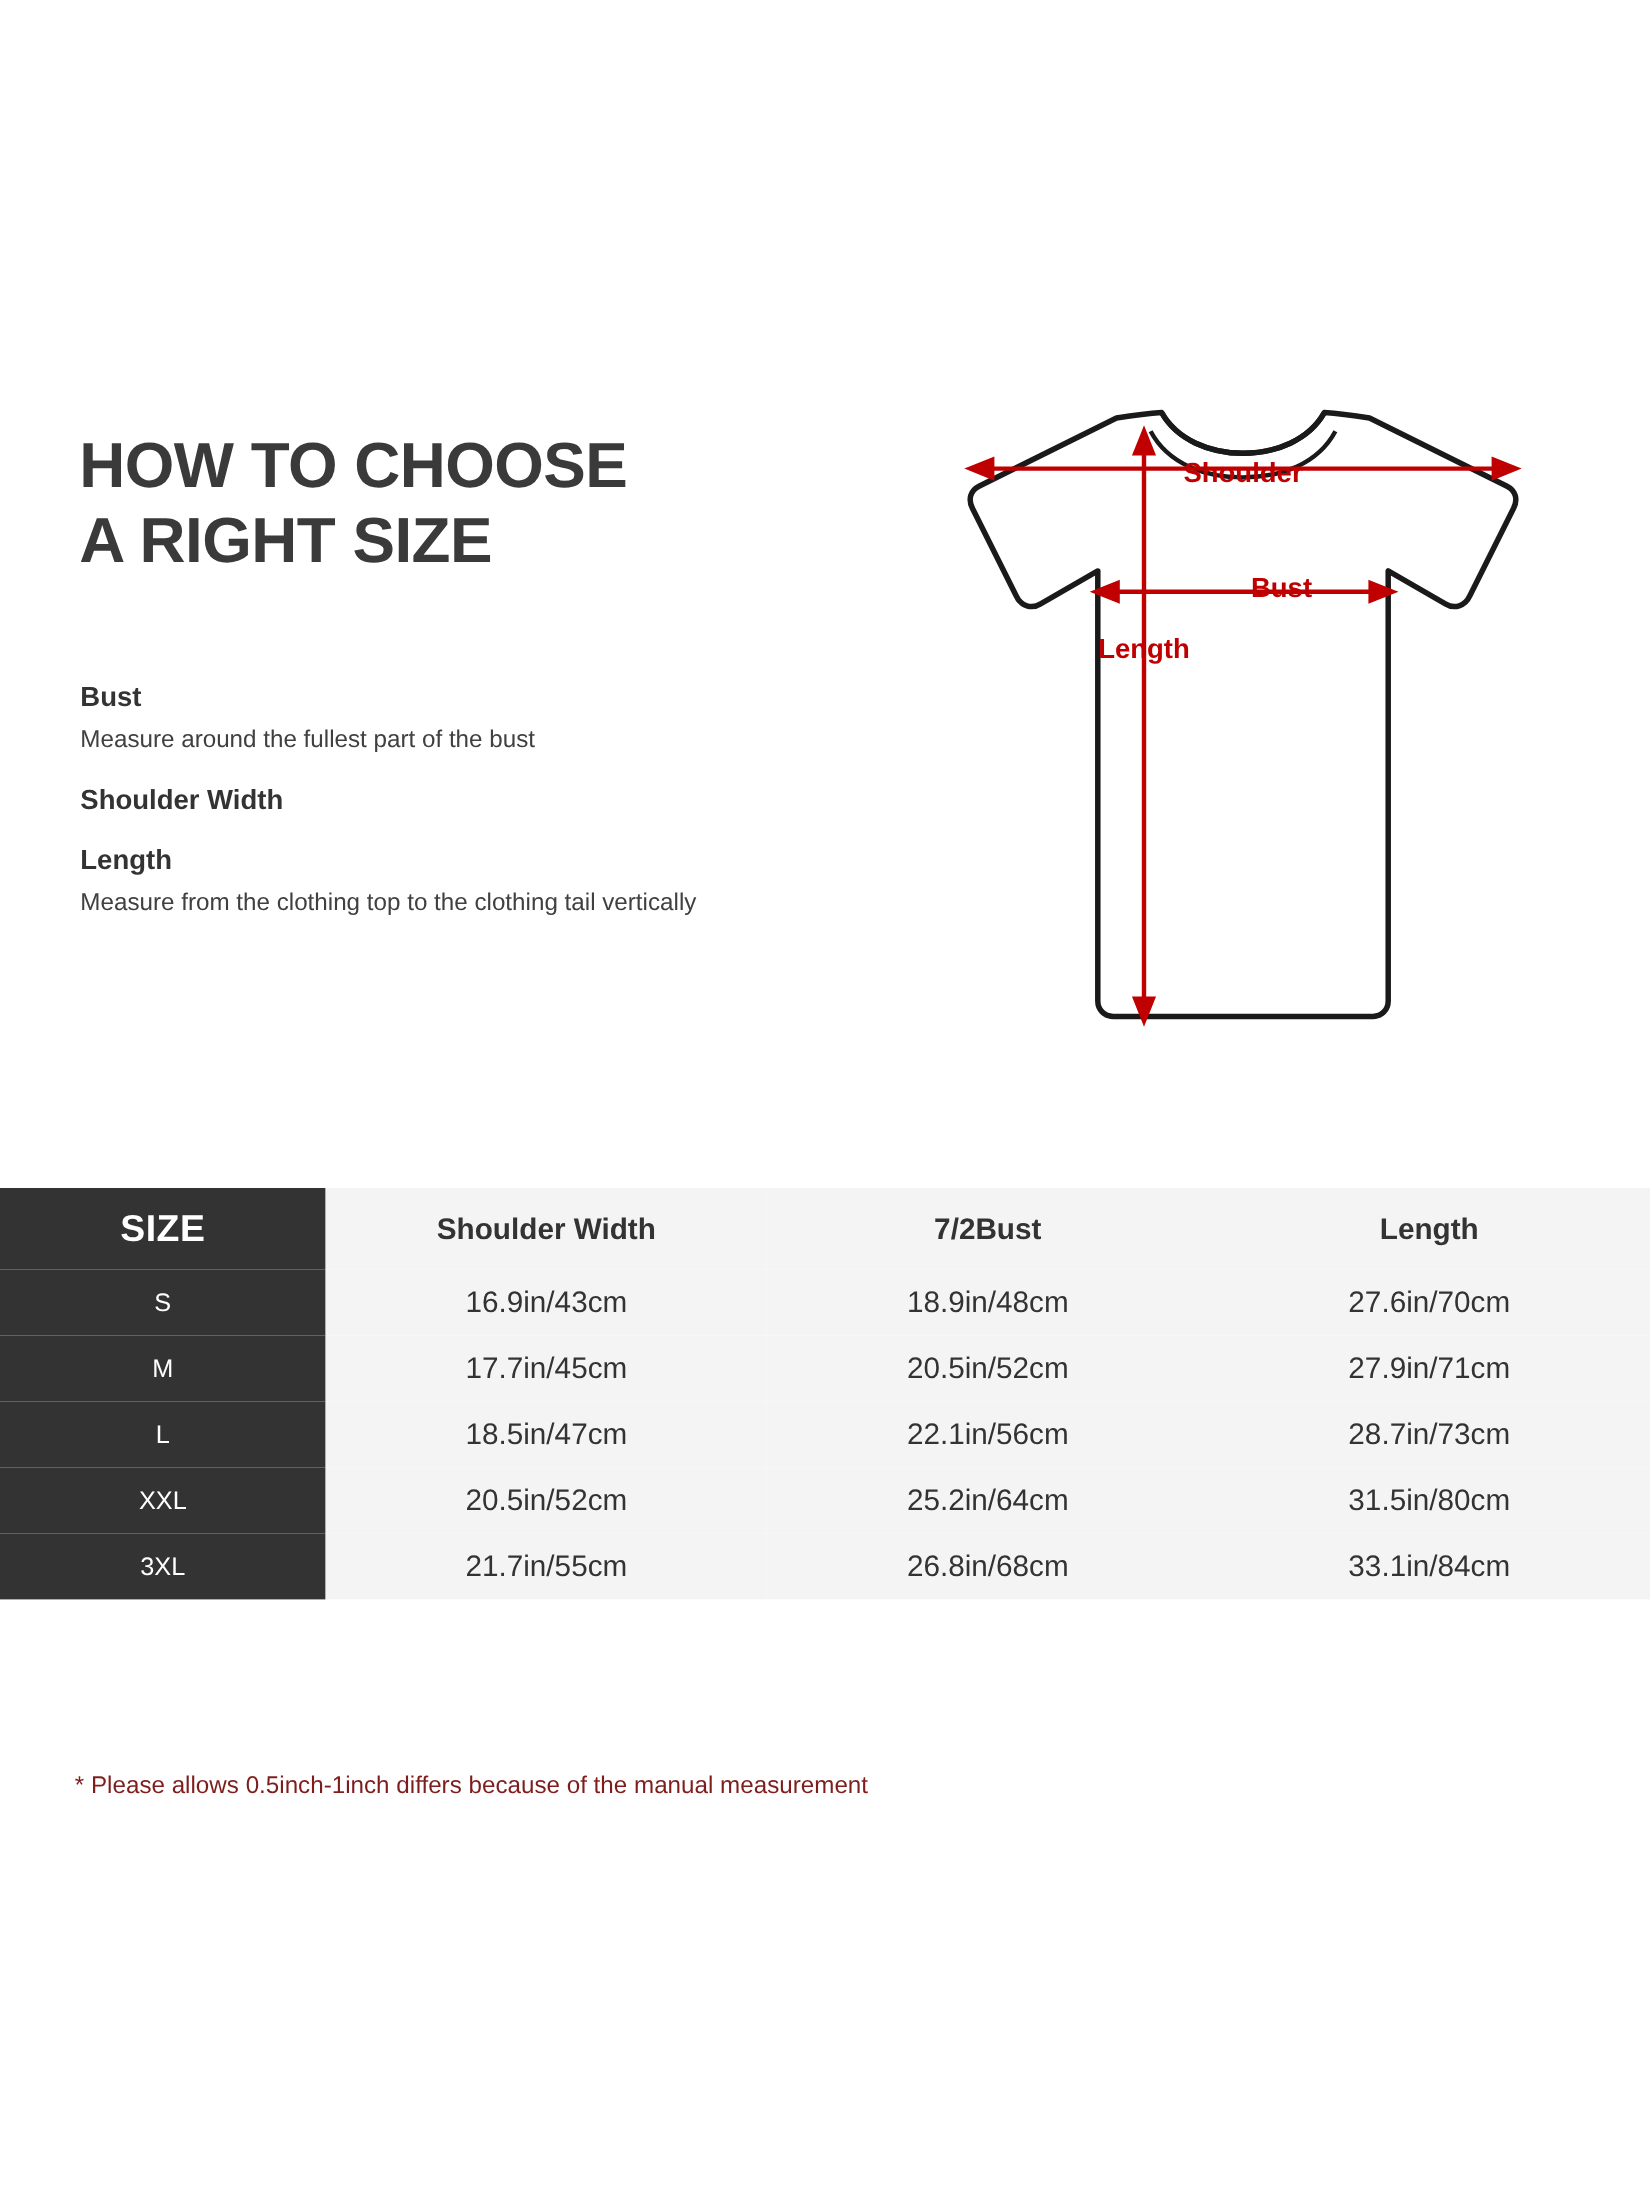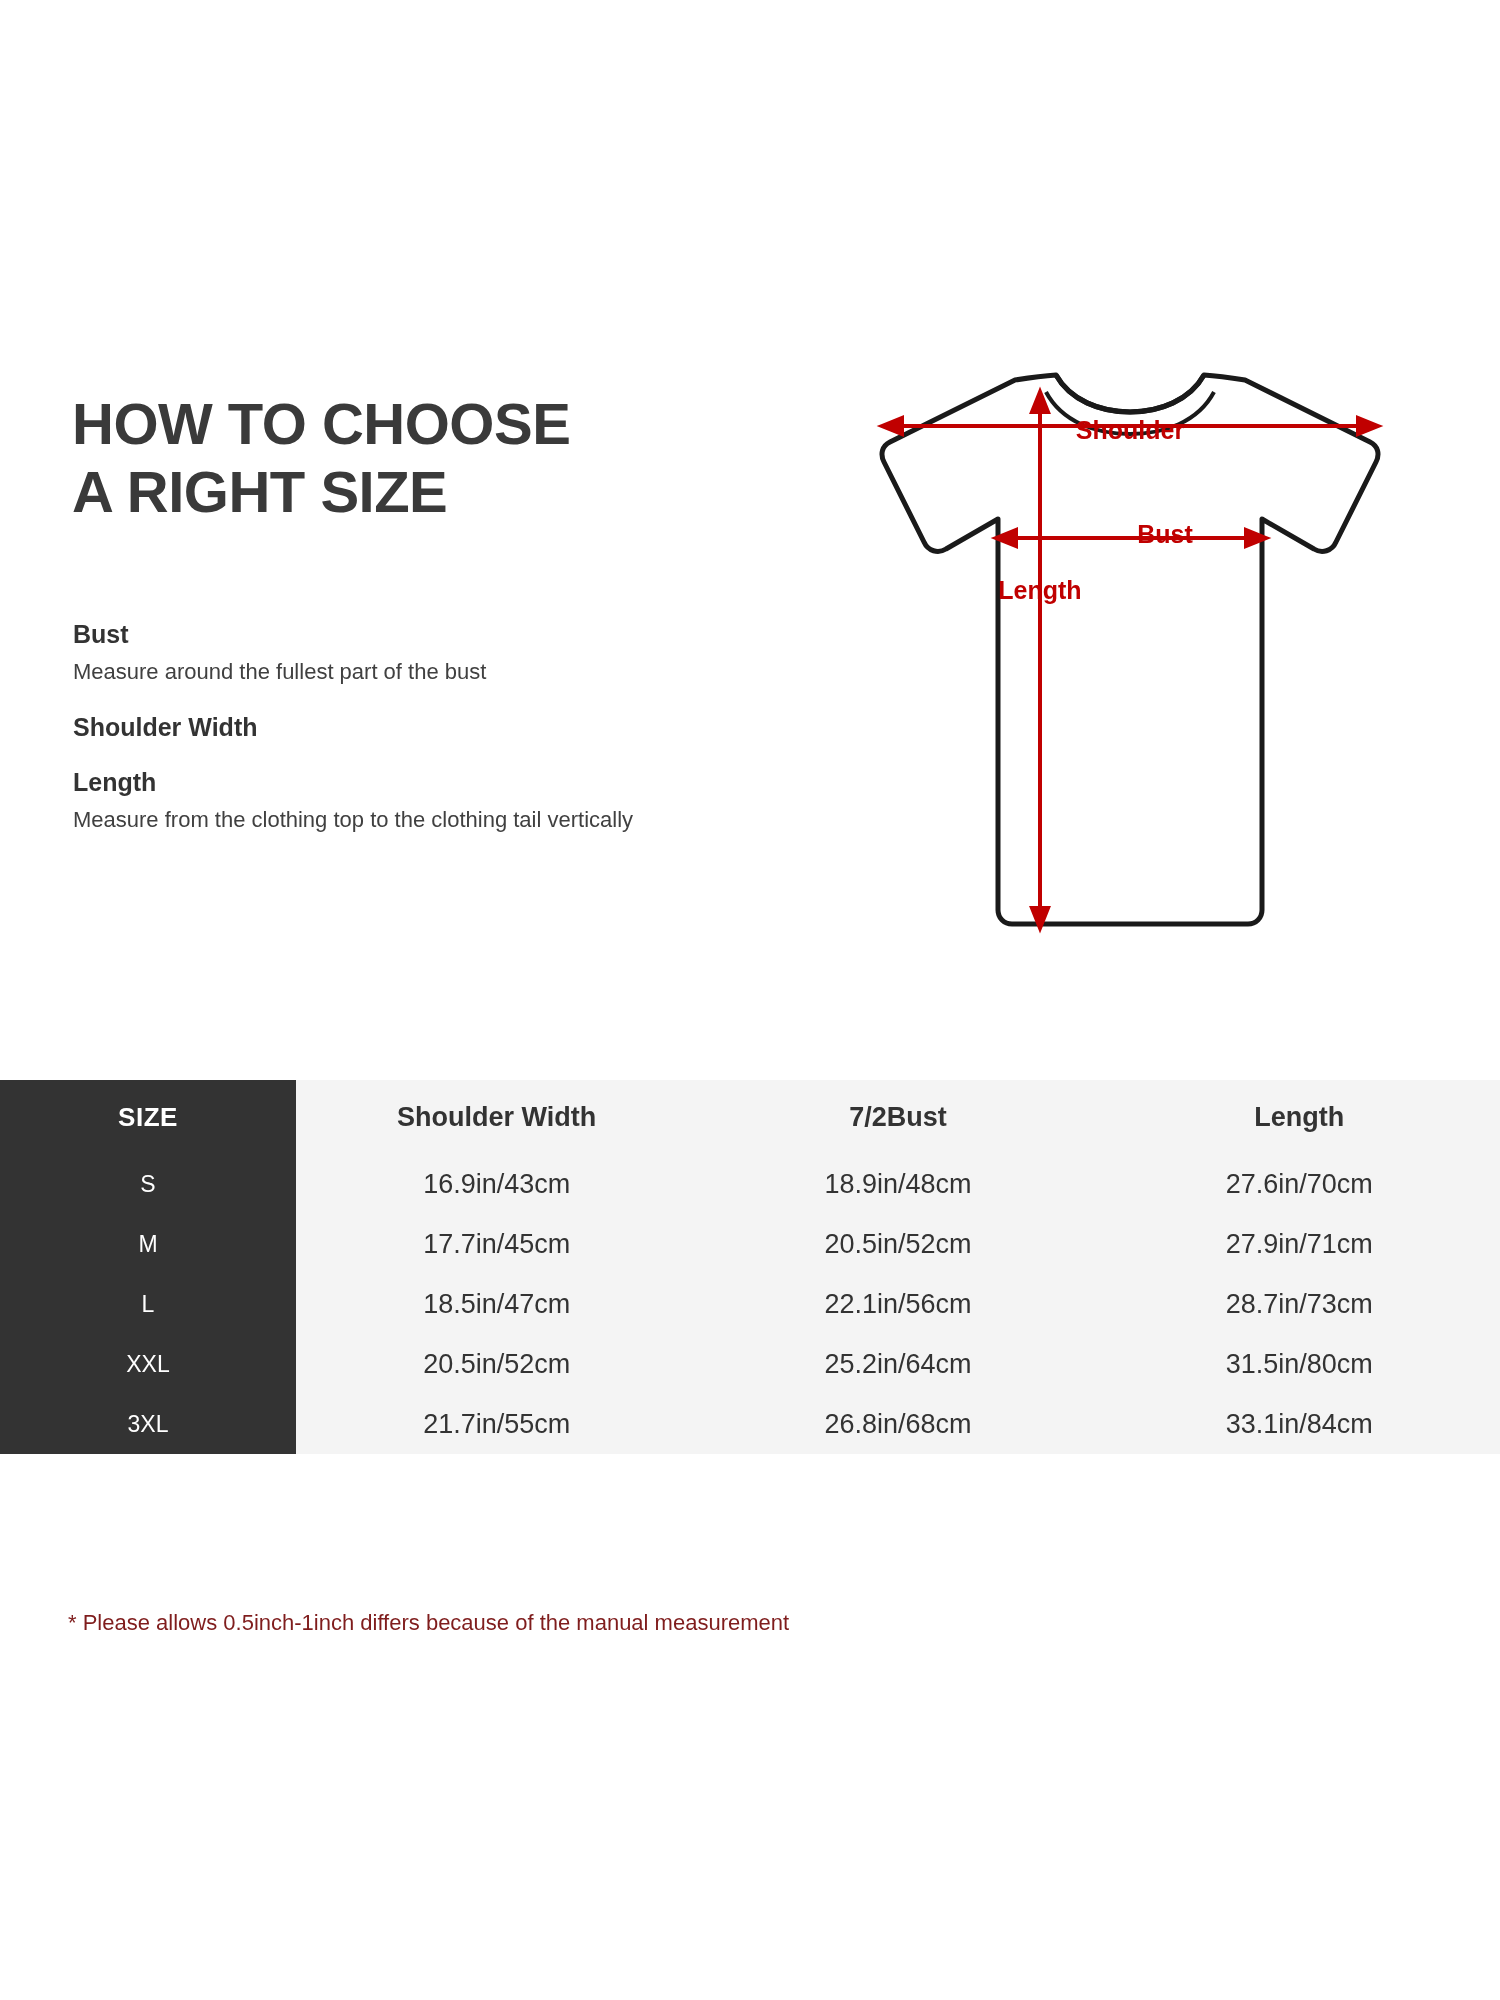--- a/index.html
+++ b/index.html
@@ -101,21 +101,21 @@
   }
   table.size-table thead th {
     font-size: 27px;
     font-weight: bold;
     height: 74px;
     background: #f4f4f4;
   }
   table.size-table thead th.size-head {
     background: #333333;
     color: #ffffff;
-    font-size: 26px;
+    font-size: 34px;
     letter-spacing: 0.5px;
   }
   table.size-table tbody td {
     background: #f4f4f4;
   }
   table.size-table tbody td.size-cell {
     background: #333333;
     color: #ffffff;
     font-size: 23px;
   }

